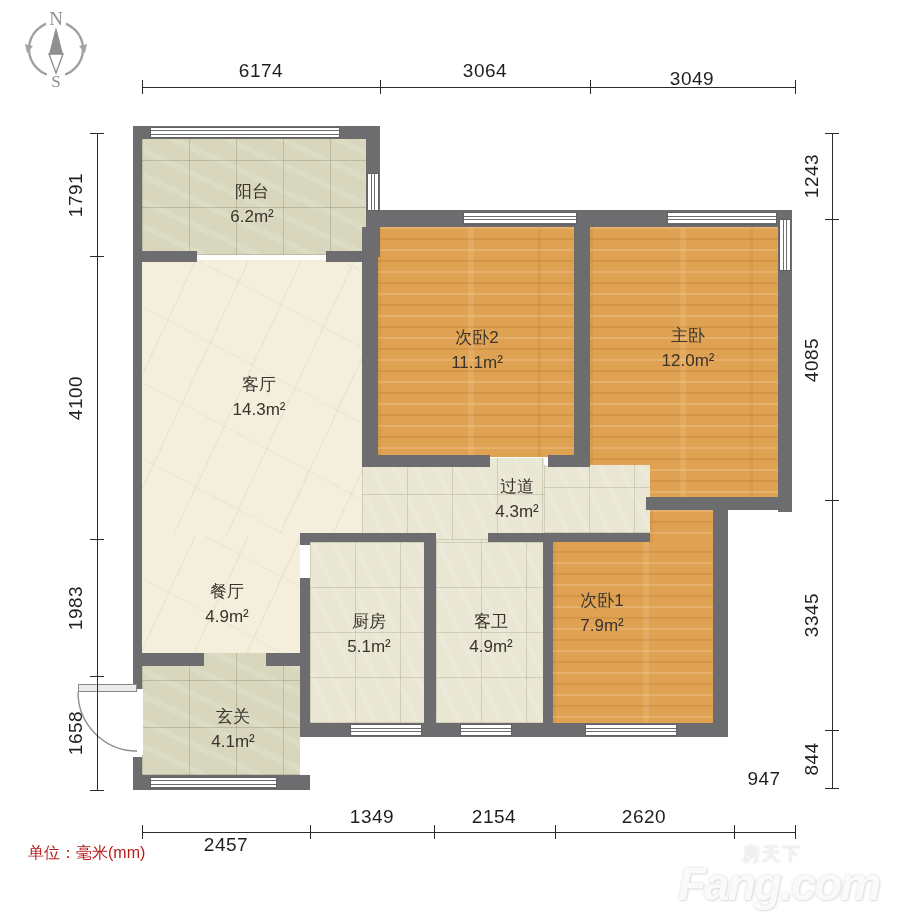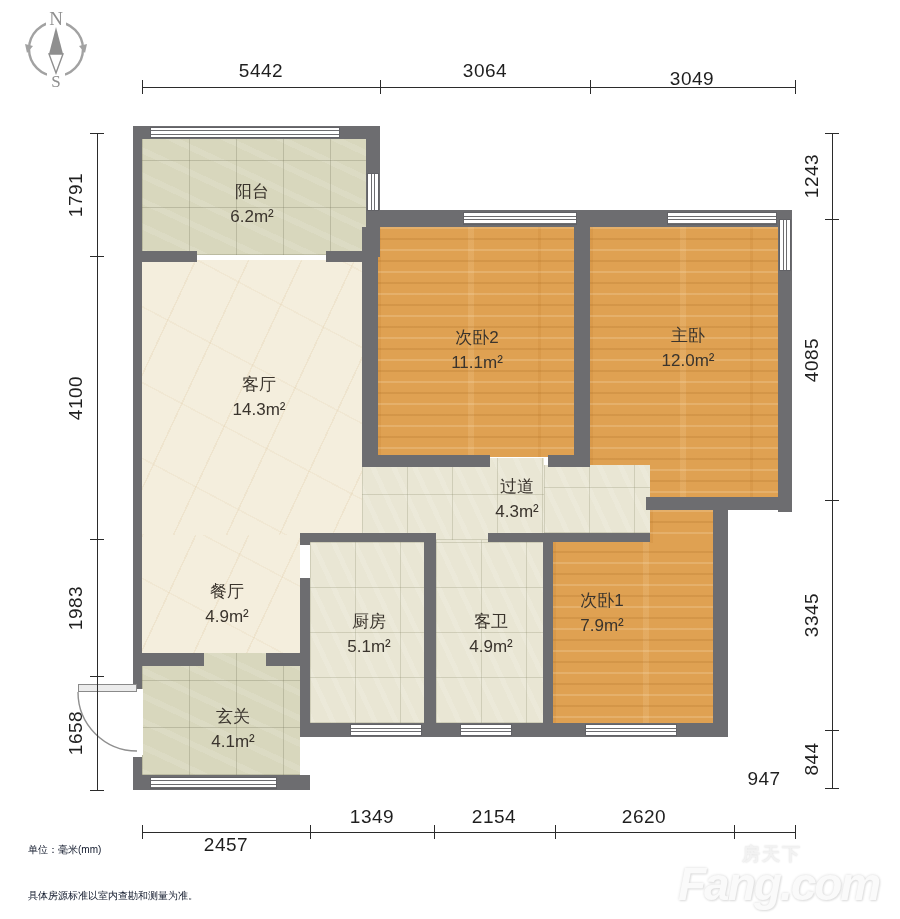--- a/index.html
+++ b/index.html
@@ -32,21 +32,21 @@
   .win-v{position:absolute;background-color:#fff;border:1px solid #626266;box-sizing:border-box;
     background-image:repeating-linear-gradient(90deg, #ffffff 0 2.5px, #6d6d70 2.5px 3.5px);}
   .room-label{position:absolute;transform:translate(-50%,-50%);text-align:center;
     color:#3a342d;font-size:17px;line-height:1.45;white-space:nowrap;}
   .dline{position:absolute;background:#2b2b2b;}
   .tick{position:absolute;background:#2b2b2b;}
   .dim-label{position:absolute;transform:translate(-50%,0);font-size:19px;color:#1f1f1f;
     letter-spacing:.5px;white-space:nowrap;}
   .dim-label-v{position:absolute;transform:translate(-50%,-50%) rotate(-90deg);font-size:19px;
     color:#1f1f1f;letter-spacing:.5px;white-space:nowrap;}
-  .note{position:absolute;font-size:10px;color:#0f172a;white-space:nowrap;}
+  .note{position:absolute;font-size:16px;color:#b91c1c;white-space:nowrap;}
   .door-leaf{position:absolute;left:78px;top:684px;width:59px;height:8px;background:#ececec;
     border:1px solid #8a8a8a;box-sizing:border-box;}
   .door-gap{position:absolute;left:131px;top:689px;width:12px;height:66px;background:#ffffff;}
   .wm{position:absolute;right:12px;bottom:6px;width:210px;height:64px;margin-left:7px;}
   .wm-en{position:absolute;left:0;top:8px;font-size:46px;font-weight:bold;font-style:italic;
     color:#fafafa;text-shadow:0 0 3px #d9d9d9, 1px 1px 2px #e3e3e3;letter-spacing:-2px;}
   .wm-cn{position:absolute;left:64px;top:-7px;font-size:18px;font-weight:bold;color:#f2f2f2;
     text-shadow:0 0 2px #dcdcdc;letter-spacing:2px;}
 </style>
 </head>
@@ -183,41 +183,40 @@
   <div class="tick" style="left:90px;top:676px;width:14px;height:1px"></div>
   <div class="tick" style="left:90px;top:790px;width:14px;height:1px"></div>
 
   <div class="dline" style="left:832px;top:133px;width:1px;height:655px"></div>
   <div class="tick" style="left:825px;top:133px;width:14px;height:1px"></div>
   <div class="tick" style="left:825px;top:219px;width:14px;height:1px"></div>
   <div class="tick" style="left:825px;top:500px;width:14px;height:1px"></div>
   <div class="tick" style="left:825px;top:730px;width:14px;height:1px"></div>
   <div class="tick" style="left:825px;top:788px;width:14px;height:1px"></div>
 
-  <div class="dim-label" style="left:261px;top:60px">5442</div>
+  <div class="dim-label" style="left:261px;top:60px">6174</div>
   <div class="dim-label" style="left:485px;top:60px">3064</div>
   <div class="dim-label" style="left:692px;top:68px">3049</div>
 
   <div class="dim-label" style="left:226px;top:834px">2457</div>
   <div class="dim-label" style="left:372px;top:806px">1349</div>
   <div class="dim-label" style="left:494px;top:806px">2154</div>
   <div class="dim-label" style="left:644px;top:806px">2620</div>
   <div class="dim-label" style="left:764px;top:768px">947</div>
 
   <div class="dim-label-v" style="left:76px;top:195px">1791</div>
   <div class="dim-label-v" style="left:76px;top:398px">4100</div>
   <div class="dim-label-v" style="left:76px;top:608px">1983</div>
   <div class="dim-label-v" style="left:76px;top:733px">1658</div>
 
   <div class="dim-label-v" style="left:812px;top:176px">1243</div>
   <div class="dim-label-v" style="left:812px;top:360px">4085</div>
   <div class="dim-label-v" style="left:812px;top:615px">3345</div>
   <div class="dim-label-v" style="left:812px;top:759px">844</div>
 
   <div class="note" style="left:28px;top:843px">单位：毫米(mm)</div>
-  <div class="note" style="left:28px;top:889px">具体房源标准以室内查勘和测量为准。</div>
 
   <div class="wm">
     <div class="wm-en">Fang.com</div>
     <div class="wm-cn">房天下</div>
   </div>
 
 </div>
 
 </body></html>

